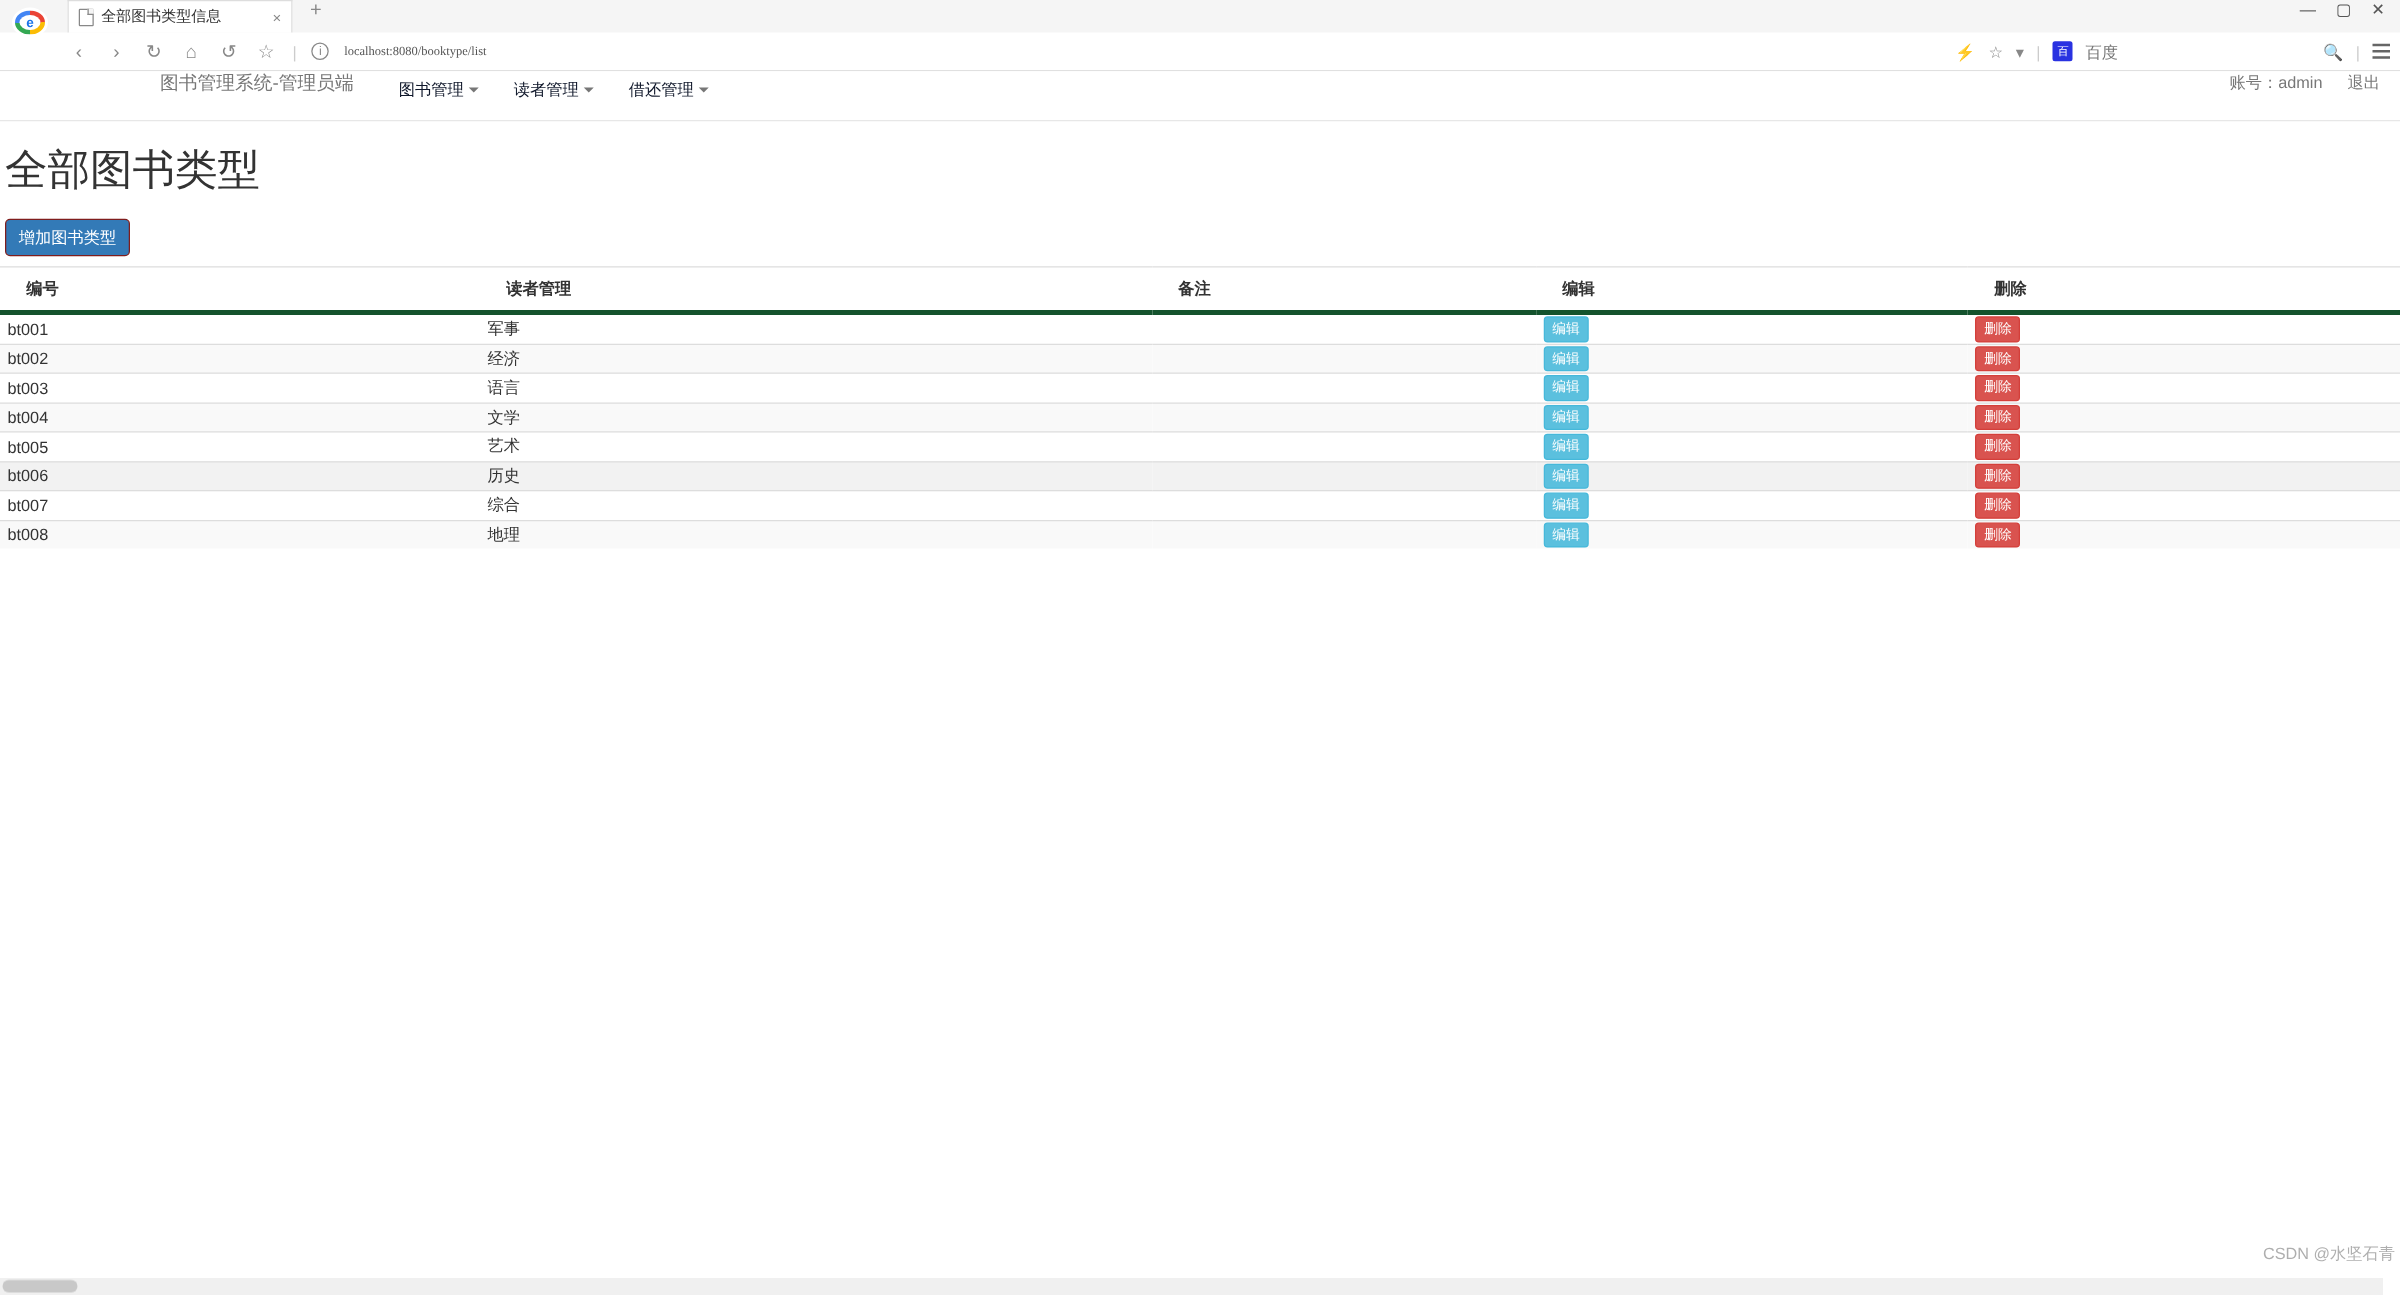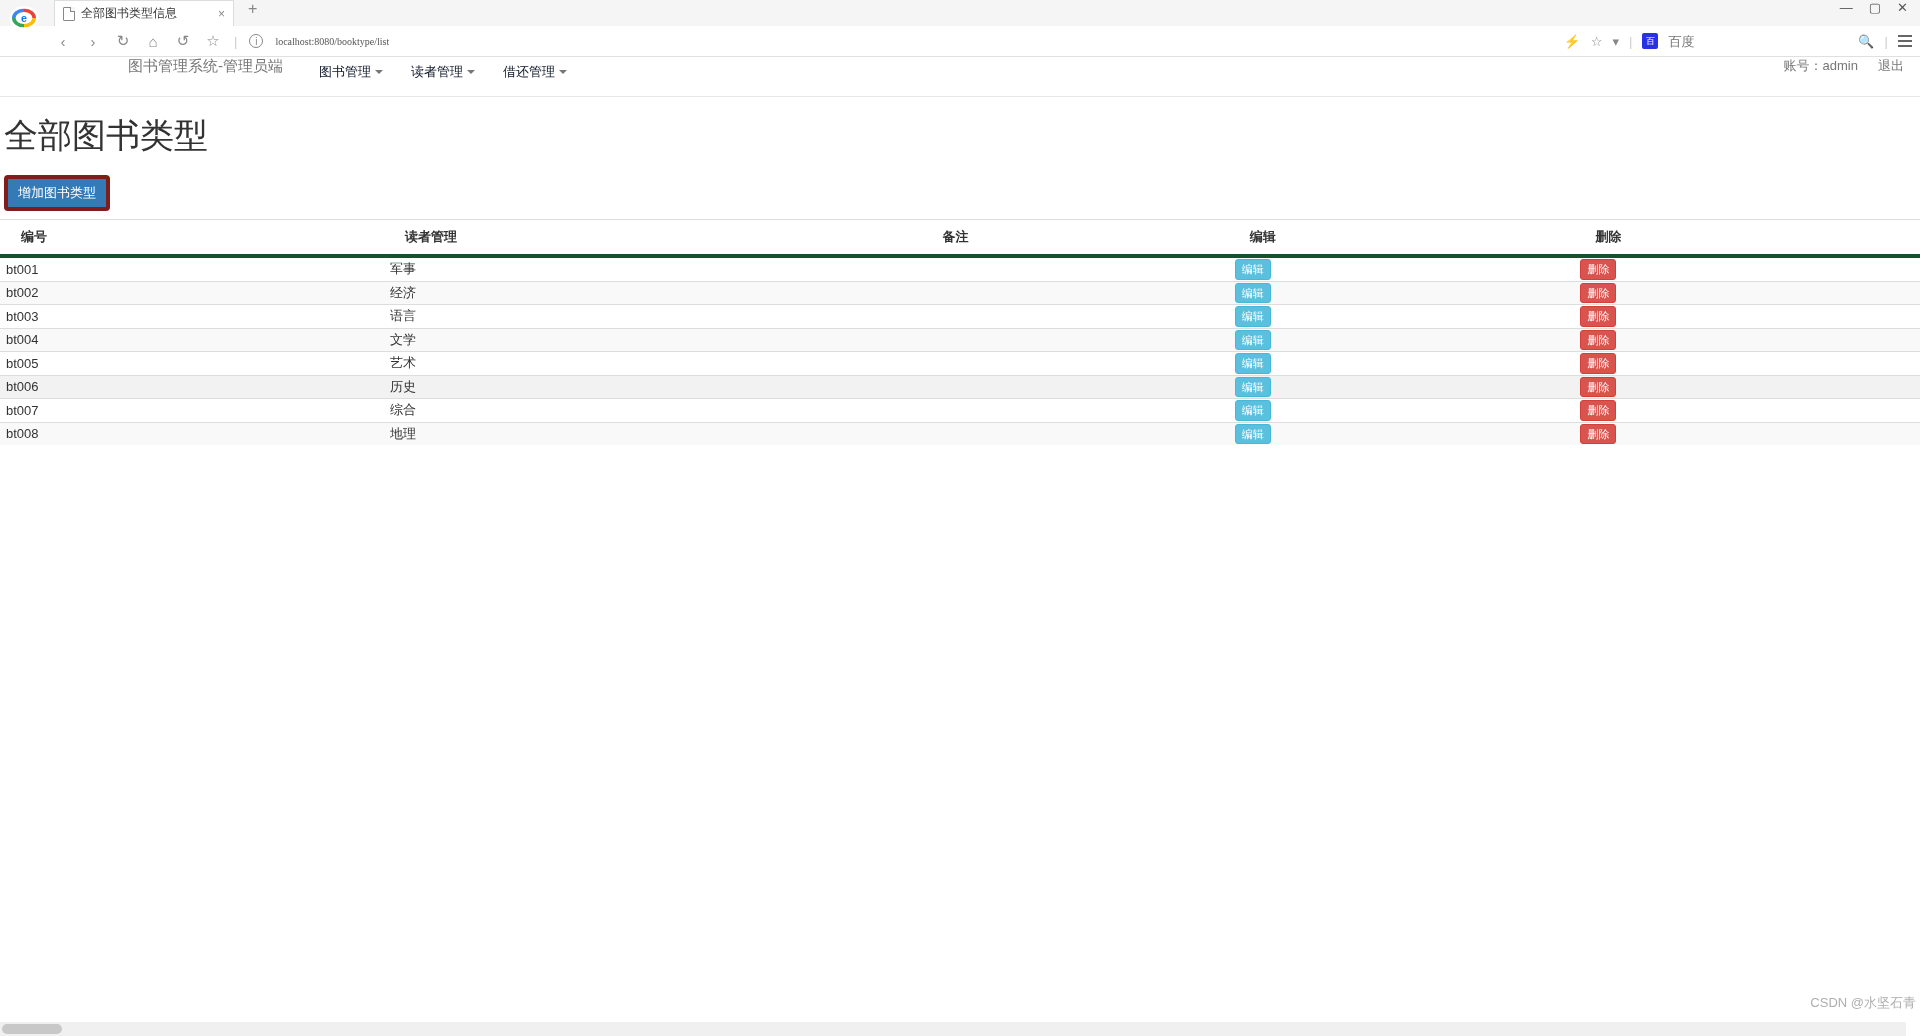--- a/index.html
+++ b/index.html
@@ -219,21 +219,21 @@
     .page h1 {
       font-size: 34px;
       font-weight: 500;
       margin: 16px 0 16px 4px;
       color: #333;
     }
     .btn-primary {
       display: inline-block;
       background: #337ab7;
       color: #fff;
-      border: 4px solid #7f1d1d;
+      border: 1px solid #7f1d1d;
       padding: 5px 10px;
       font-size: 13px;
       border-radius: 4px;
       cursor: pointer;
       margin: 0 0 8px 4px;
     }
     
     table {
       width: 100%;
       border-collapse: collapse;

